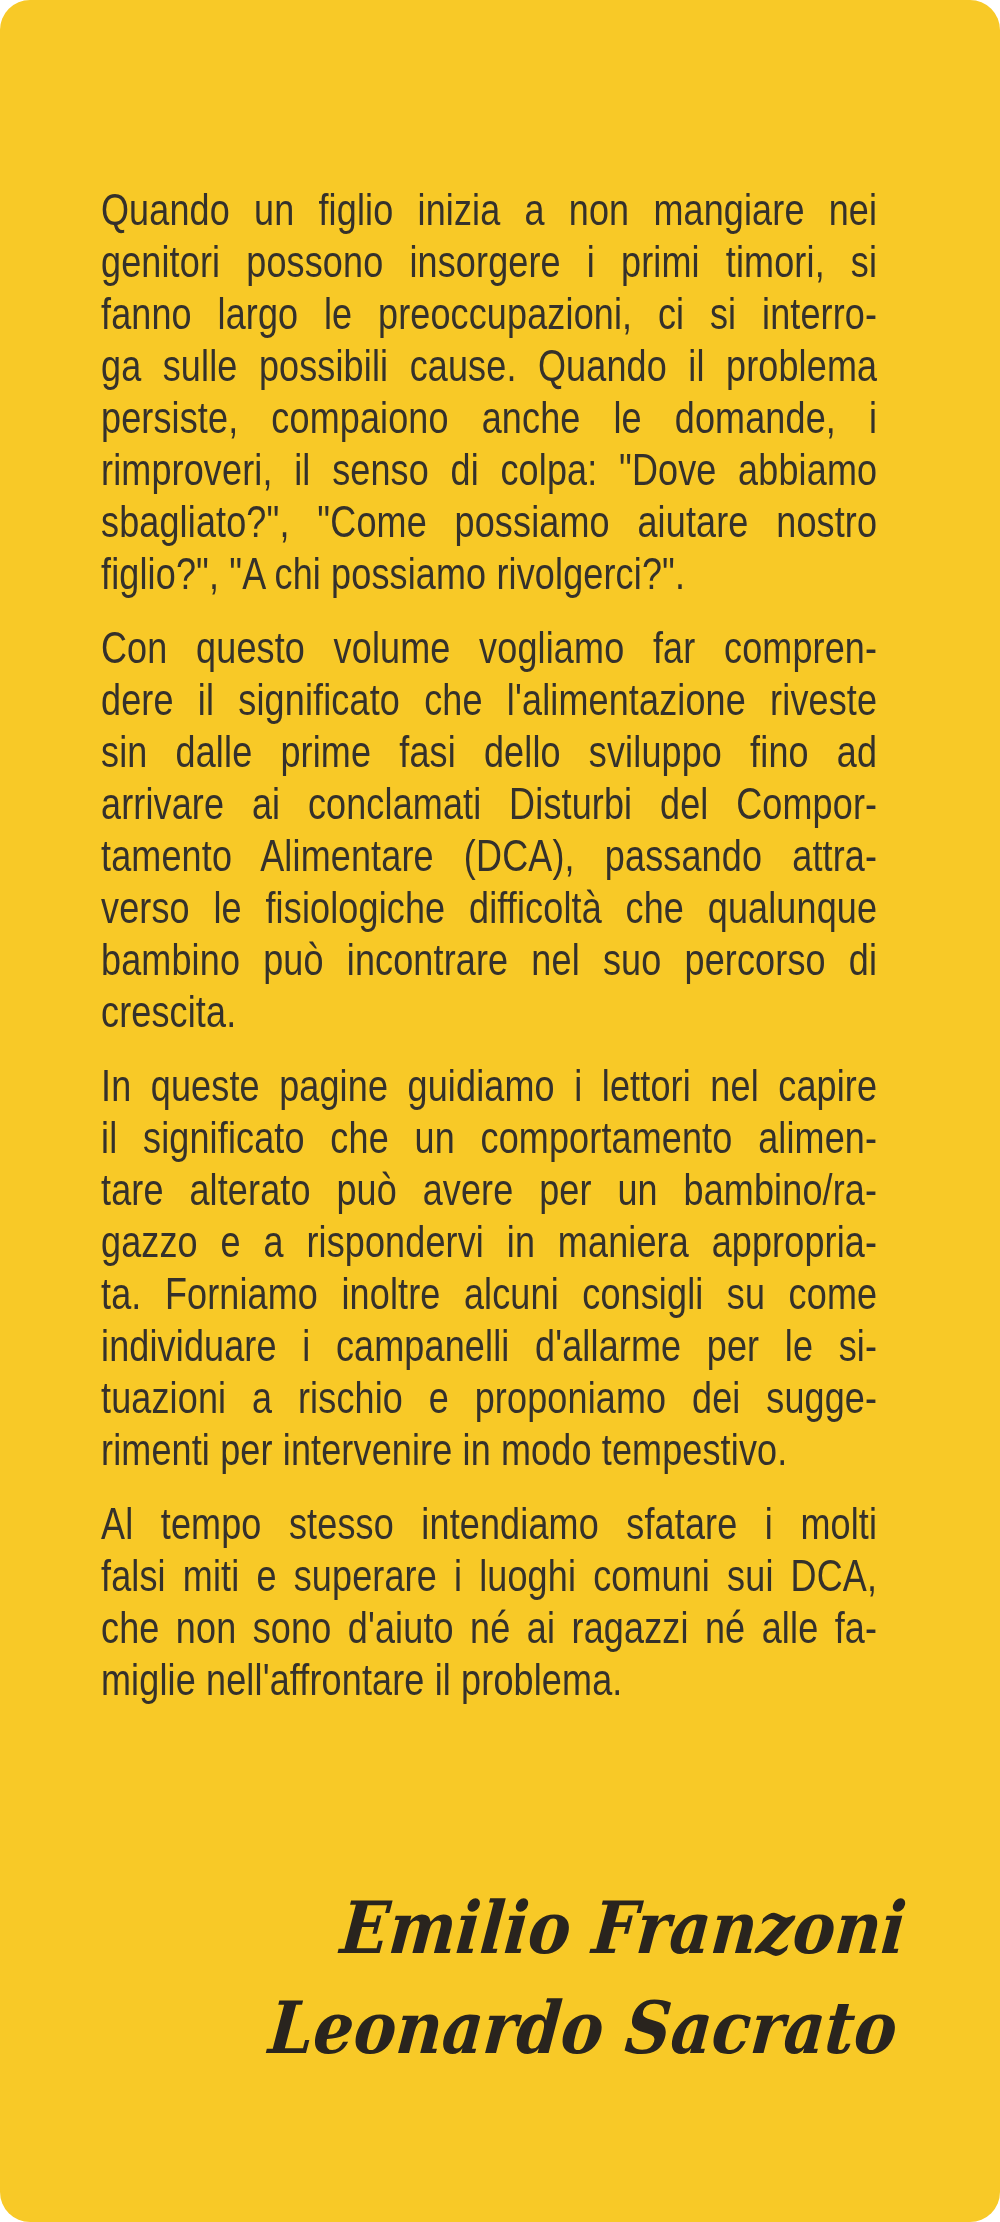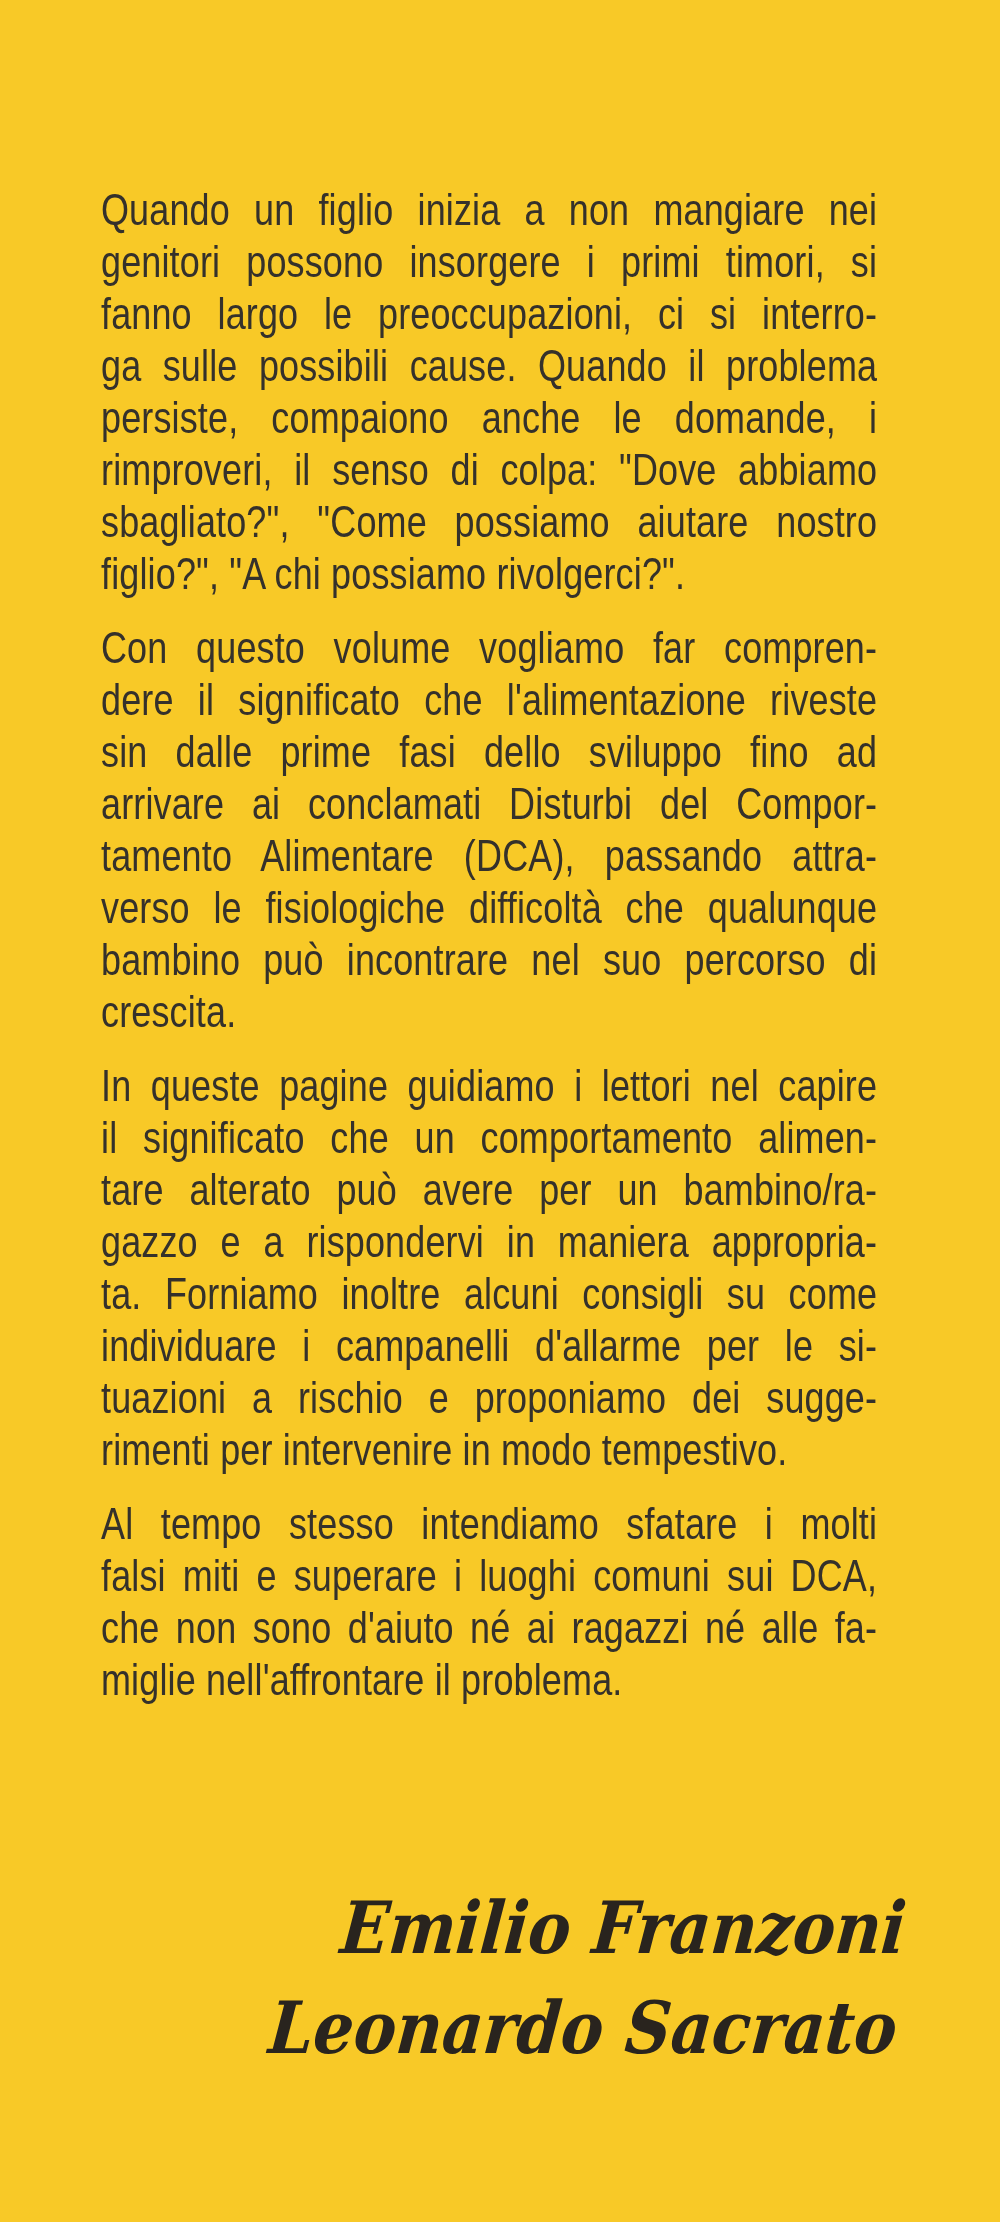--- a/index.html
+++ b/index.html
@@ -3,20 +3,21 @@
 <meta charset="utf-8">
 <style>
   html, body { margin: 0; padding: 0; }
   .cover {
     position: relative;
     width: 1000px;
     height: 2222px;
     background: var(--bg, #F8C927);
     overflow: hidden;
     font-family: "Liberation Sans", sans-serif;
+    border-radius: 30px;
   }
   
   .blurb {
     position: absolute;
     left: 101px;
     top: 184px;
     width: 950px;
     transform: scaleX(0.817);
     transform-origin: left top;
     font-size: 44px;

